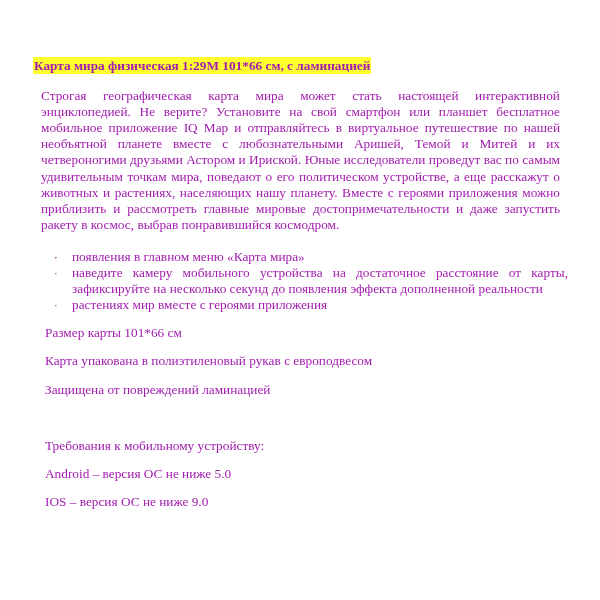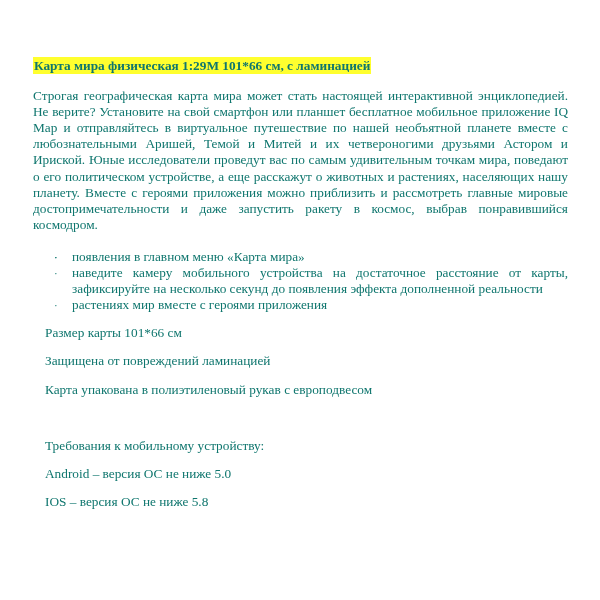--- a/index.html
+++ b/index.html
@@ -1,26 +1,26 @@
 <!DOCTYPE html>
 <html><head>
 <meta charset="utf-8">
 <style>
   html, body { margin: 0; padding: 0; background: #ffffff; }
   body { width: 600px; height: 600px; position: relative; overflow: hidden; }
   .page {
     position: absolute; left: 33px; top: 57px; width: 535px;
-    font-family: "Liberation Serif", serif; font-size: 13.3px; line-height: 16.1px; color: #0f766e;
+    font-family: "Liberation Serif", serif; font-size: 13.3px; line-height: 16.1px; color: #a21caf;
   }
   .title {
     display: inline-block; background: #ffff2e; font-weight: bold; padding: 0 1px;
     line-height: 17px; height: 17px;
   }
   .intro { margin-top: 14px; text-align: justify; }
-  .intro p { margin: 0; }
+  .intro p { margin: 8px; }
   .bullets { list-style: none; margin: 16px 0 0 0; padding: 0; }
   .bullets li { position: relative; padding-left: 39px; text-align: justify; }
   .bullets li .dot { position: absolute; left: 21px; top: 0; font-size: 11px; }
   .plain { margin: 12px; }
   .gap { height: 16px; }
 </style>
 </head>
 <body>
 
 <div class="page">
@@ -31,21 +31,21 @@
   </div>
 
   <ul class="bullets">
     <li><span class="dot">·</span></li>
     <li><span class="dot">·</span><span>появления в главном меню «Карта мира»</span></li>
     <li><span class="dot">·</span><span>наведите камеру мобильного устройства на достаточное расстояние от карты, зафиксируйте на несколько секунд до появления эффекта дополненной реальности</span></li>
     <li><span class="dot">·</span><span>растениях мир вместе с героями приложения</span></li>
   </ul>
 
   <p class="plain">Размер карты 101*66 см</p>
+  <p class="plain">Карта упакована в полиэтиленовый рукав с европодвесом</p>
   <p class="plain">Защищена от повреждений ламинацией</p>
-  <p class="plain">Карта упакована в полиэтиленовый рукав с европодвесом</p>
 
   <div class="gap"></div>
 
   <p class="plain">Требования к мобильному устройству:</p>
   <p class="plain">Android – версия ОС не ниже 5.0</p>
-  <p class="plain">IOS – версия ОС не ниже 5.8</p>
+  <p class="plain">IOS – версия ОС не ниже 9.0</p>
 </div>
 
 </body></html>

